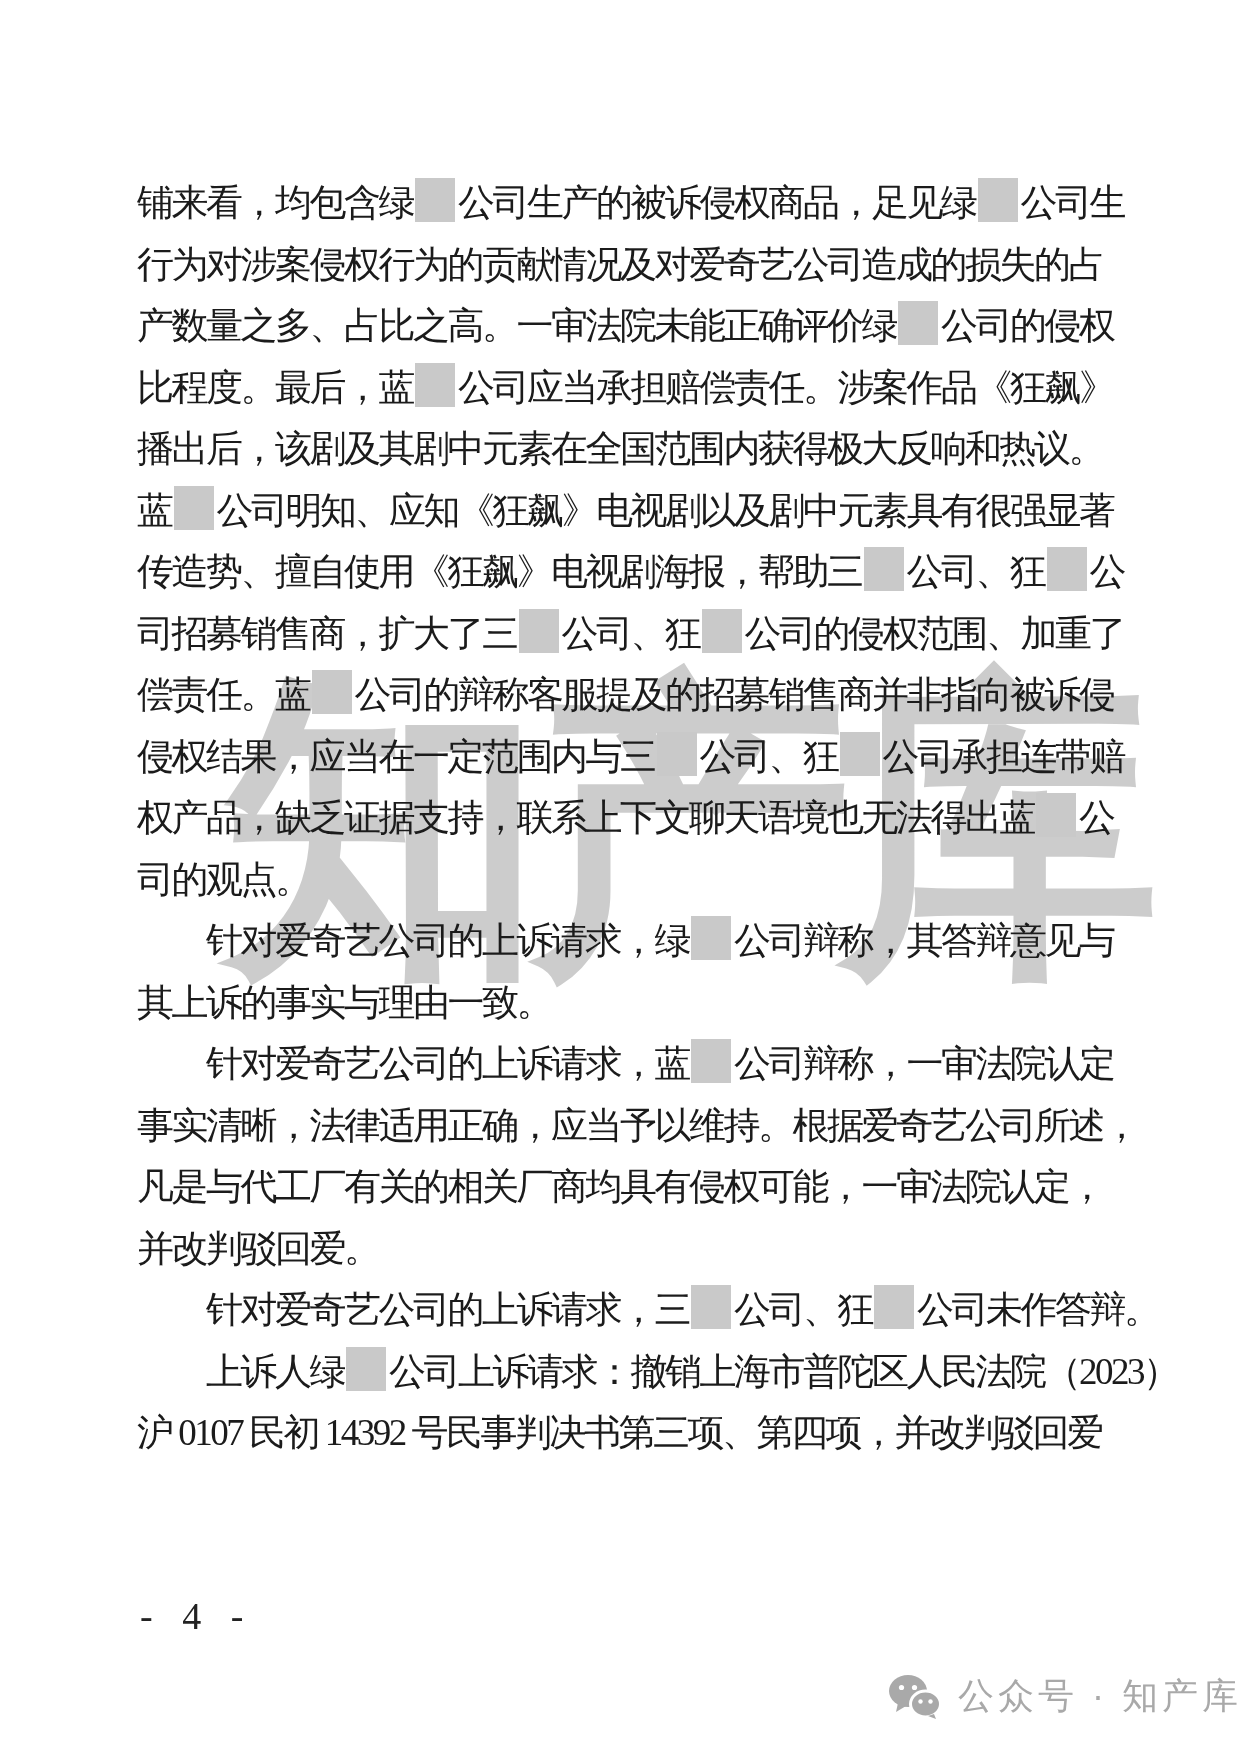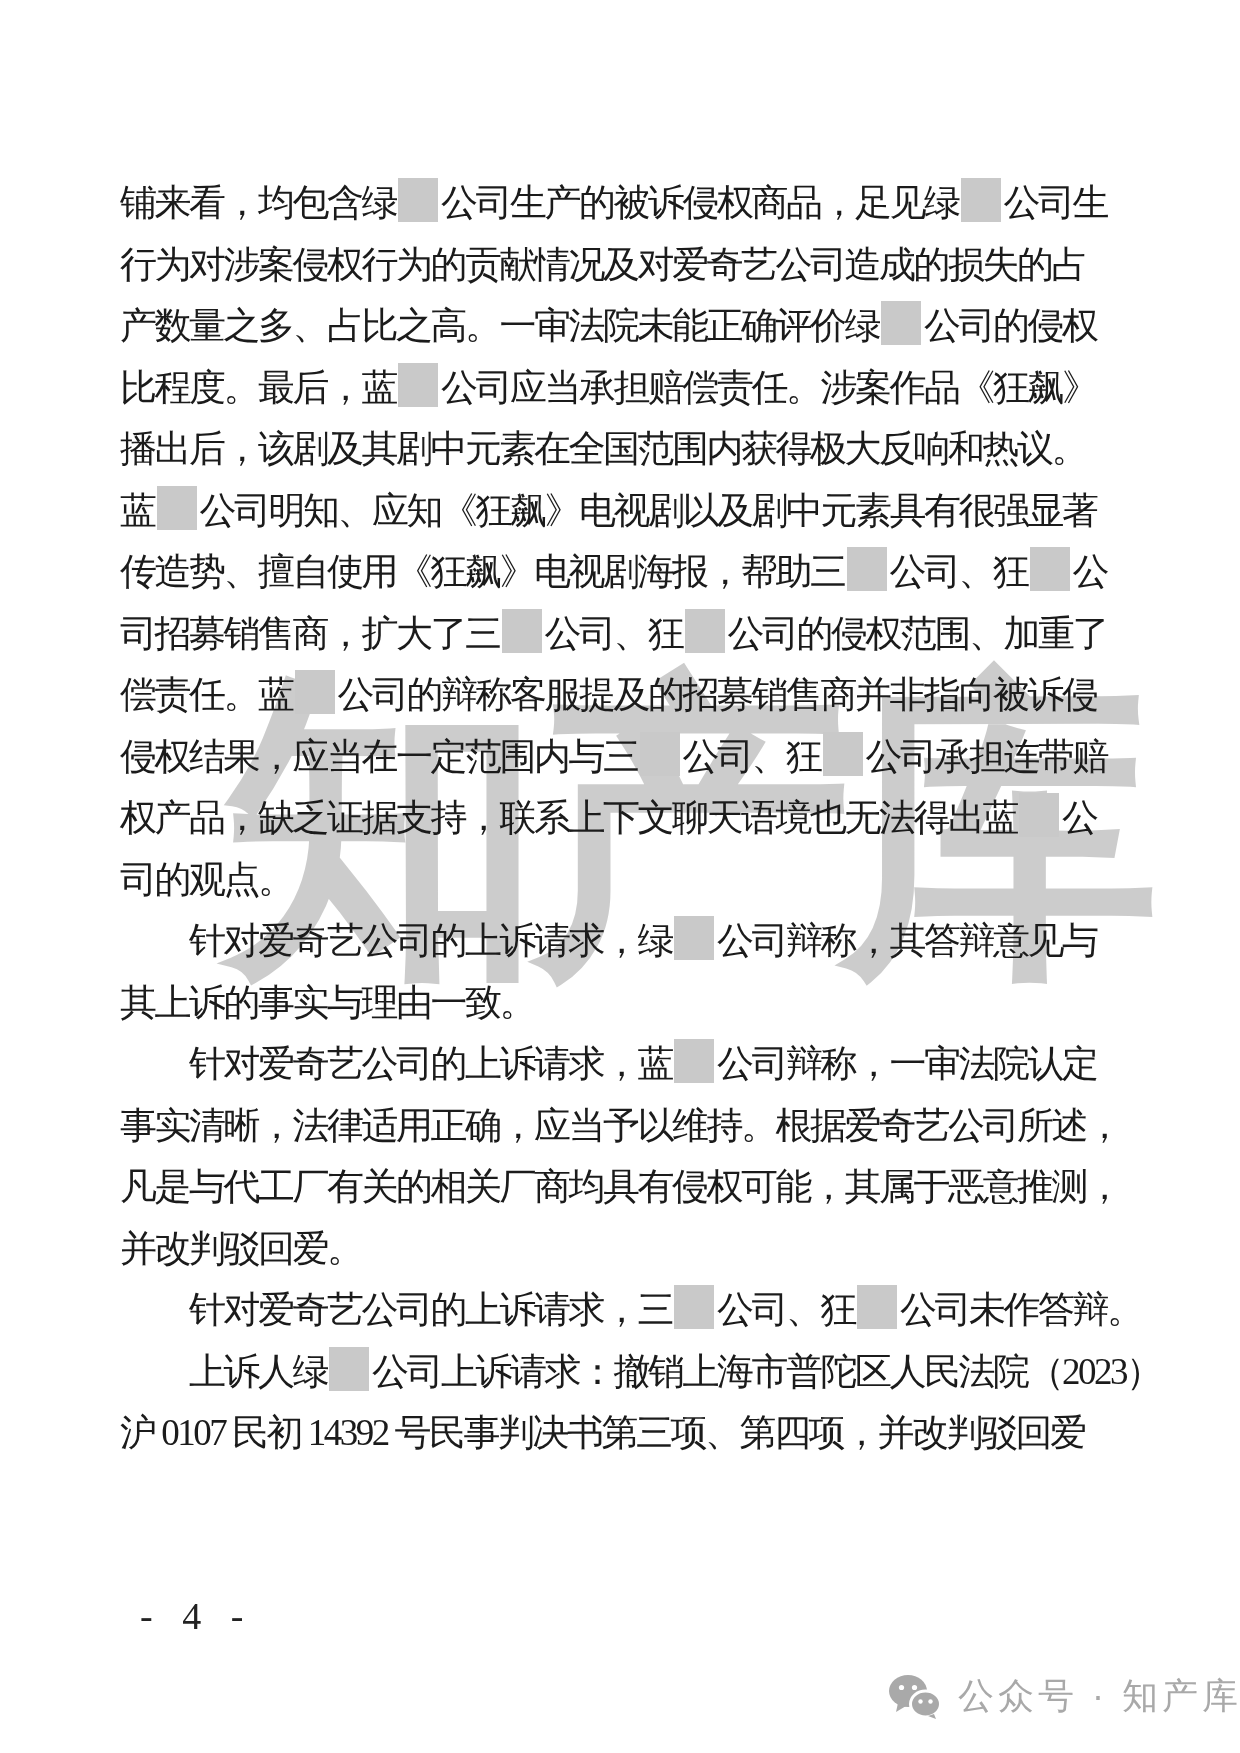--- a/index.html
+++ b/index.html
@@ -21,21 +21,21 @@
     letter-spacing:-14px;
     color:rgba(0,0,0,0.20);
     font-family:Liberation Sans, sans-serif;
     white-space:nowrap;
     user-select:none;
     z-index:1;
   }
   
   .doc-body{
     position:absolute;
-    left:120px;top:172px;
+    left:137px;top:172px;
     width:972px;
     z-index:2;
     color:#1b1b1b;
   }
   .line{
     font-size:37px;
     line-height:61.5px;
     letter-spacing:-2.5px;
     white-space:nowrap;
   }
@@ -91,21 +91,21 @@
       <div class="line">传造势、擅自使用《狂飙》电视剧海报，帮助三<span class="redact"></span>公司、狂<span class="redact"></span>公</div>
       <div class="line">司招募销售商，扩大了三<span class="redact"></span>公司、狂<span class="redact"></span>公司的侵权范围、加重了</div>
       <div class="line">偿责任。蓝<span class="redact"></span>公司的辩称客服提及的招募销售商并非指向被诉侵</div>
       <div class="line">侵权结果，应当在一定范围内与三<span class="redact"></span>公司、狂<span class="redact"></span>公司承担连带赔</div>
       <div class="line">权产品，缺乏证据支持，联系上下文聊天语境也无法得出蓝<span class="redact"></span>公</div>
       <div class="line">司的观点。</div>
       <div class="line indent">针对爱奇艺公司的上诉请求，绿<span class="redact"></span>公司辩称，其答辩意见与</div>
       <div class="line">其上诉的事实与理由一致。</div>
       <div class="line indent">针对爱奇艺公司的上诉请求，蓝<span class="redact"></span>公司辩称，一审法院认定</div>
       <div class="line">事实清晰，法律适用正确，应当予以维持。根据爱奇艺公司所述，</div>
-      <div class="line">凡是与代工厂有关的相关厂商均具有侵权可能，其属于恶意推测，</div>
+      <div class="line">凡是与代工厂有关的相关厂商均具有侵权可能，一审法院认定，</div>
       <div class="line">并改判驳回爱。</div>
       <div class="line indent">针对爱奇艺公司的上诉请求，三<span class="redact"></span>公司、狂<span class="redact"></span>公司未作答辩。</div>
       <div class="line indent">上诉人绿<span class="redact"></span>公司上诉请求：撤销上海市普陀区人民法院（2023）</div>
       <div class="line">沪 0107 民初 14392 号民事判决书第三项、第四项，并改判驳回爱</div>
     </div>
 
   <div class="page-number">- 4 -</div>
 
   <div class="footer">
     <svg class="wechat-icon" width="54" height="46" viewBox="0 0 54 46" aria-hidden="true">

